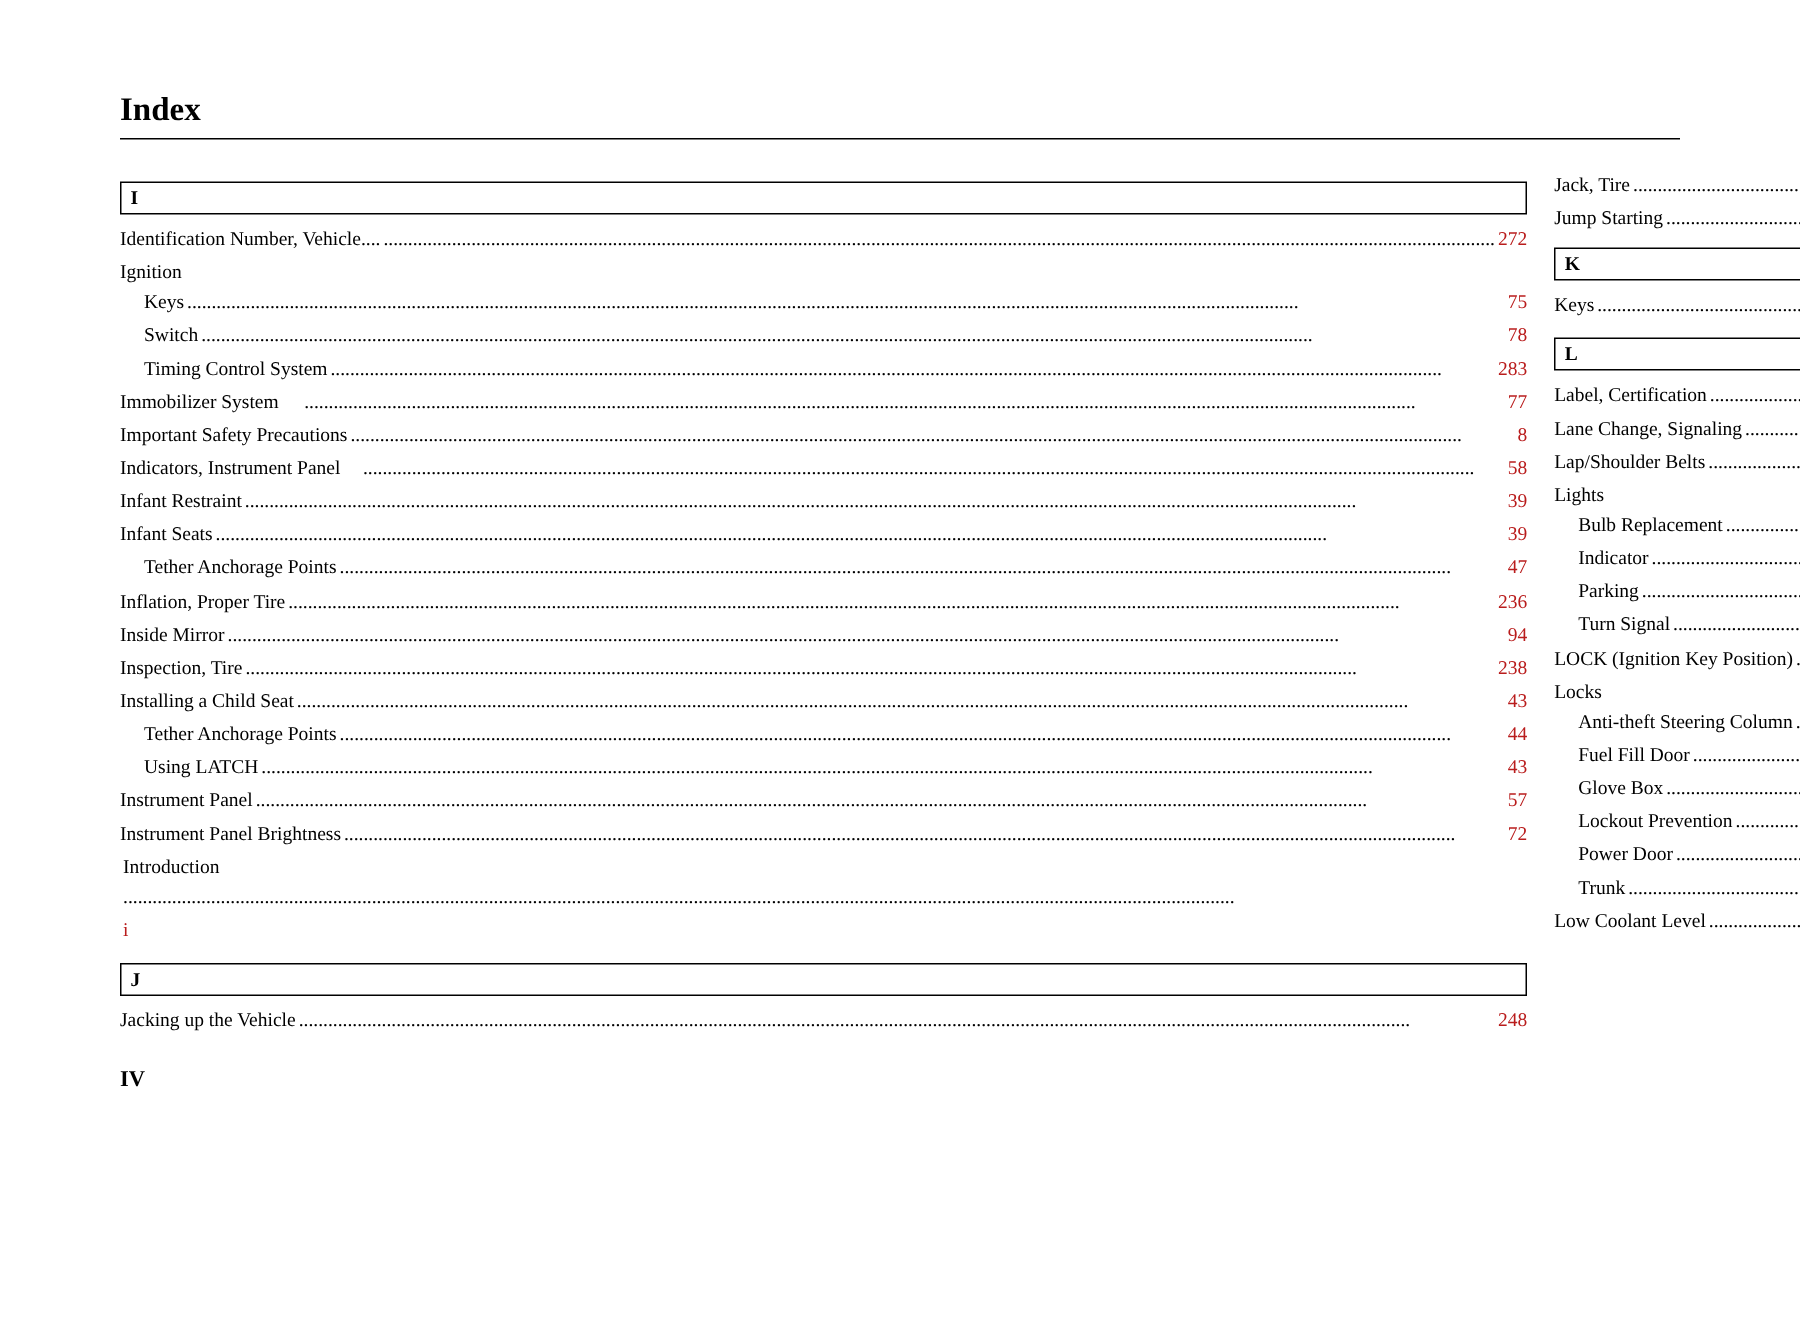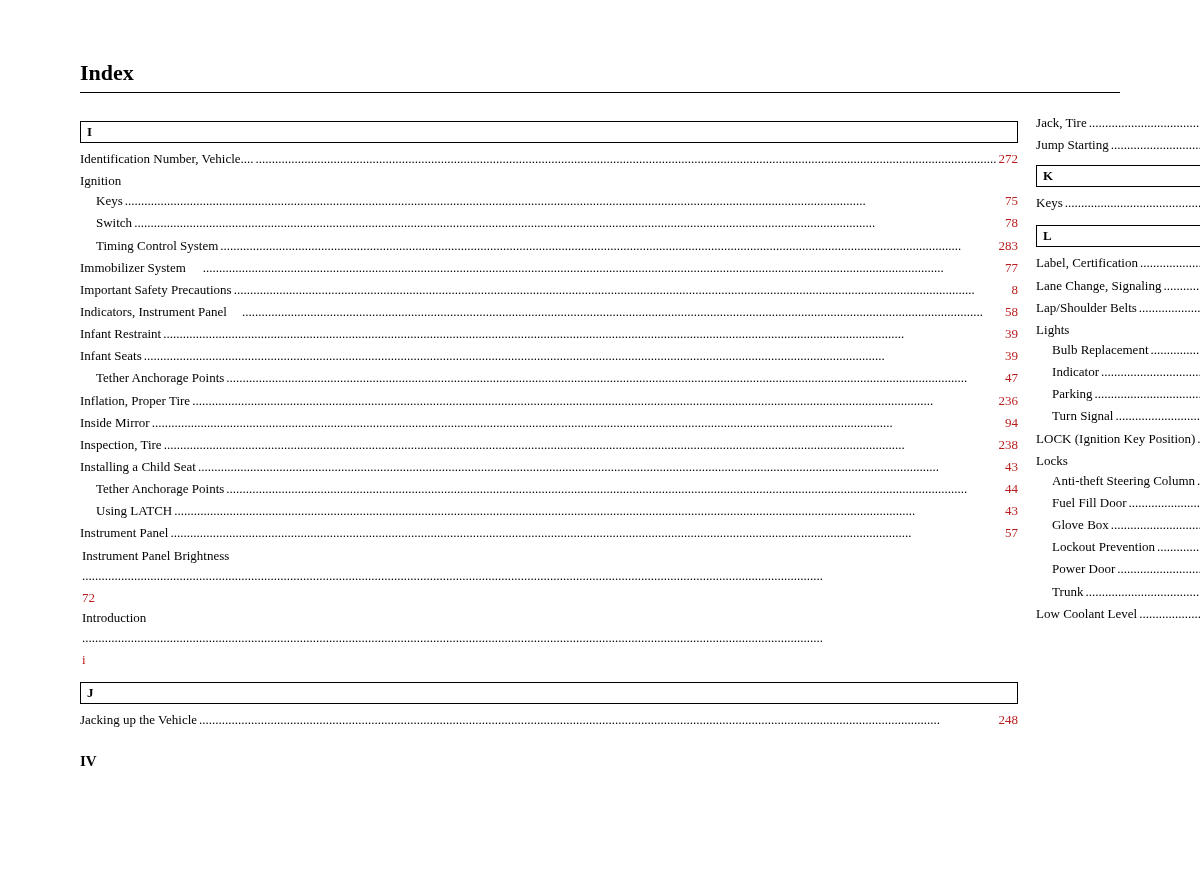--- a/index.html
+++ b/index.html
@@ -165,21 +165,21 @@
           <div class="entry-row" style="padding-left: 16px;">
             <span class="entry-text">Using LATCH</span>
             <span class="dot-fill"></span>
             <span class="blue">43</span>
           </div>
           <div class="entry-row" style="padding-left: 0px;">
             <span class="entry-text">Instrument Panel</span>
             <span class="dot-fill"></span>
             <span class="blue">57</span>
           </div>
-          <div class="entry-row" style="padding-left: 0px; flex-direction: column;">
+          <div class="entry-row" style="padding-left: 0px;">
             <span class="entry-text">Instrument Panel Brightness</span>
             <span class="dot-fill"></span>
             <span class="blue">72</span>
           </div>
           <div class="entry-row" style="padding-left: 0px; flex-direction: column;">
             <span class="entry-text">Introduction</span>
             <span class="dot-fill"></span>
             <span class="blue">i</span>
           </div>
         </div>

